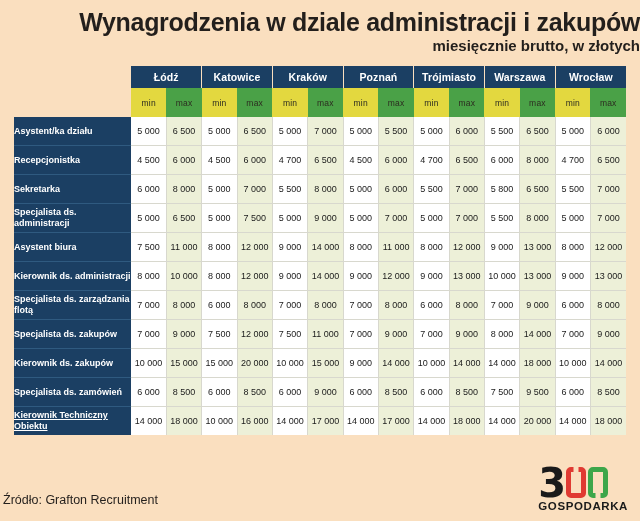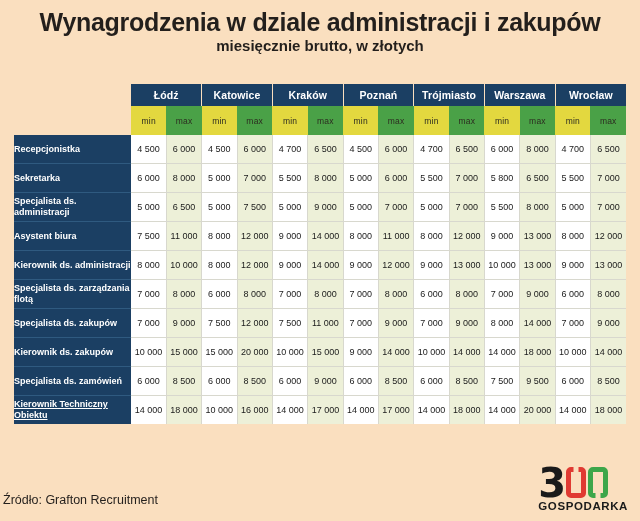--- a/index.html
+++ b/index.html
@@ -10,21 +10,21 @@
     width: 640px;
     height: 521px;
     background: #fadfbf;
     font-family: "Liberation Sans", sans-serif;
     overflow: hidden;
     position: relative;
   }
 
   
   .title-block {
-    text-align: center;
+    text-align: right;
     padding-top: 9px;
   }
   .main-title {
     font-size: 25px;
     font-weight: bold;
     color: #231f1c;
     letter-spacing: -0.3px;
     line-height: 1.05;
     white-space: nowrap;
   }
@@ -33,21 +33,21 @@
     font-weight: bold;
     color: #231f1c;
     margin-top: 3px;
     line-height: 1.1;
   }
 
   
   .table-wrap {
     position: absolute;
     left: 14px;
-    top: 84px;
+    top: 66px;
     width: 612px;
   }
   table.salary {
     border-collapse: collapse;
     table-layout: fixed;
     width: 612px;
   }
   table.salary td, table.salary th {
     padding: 0;
     margin: 0;
@@ -214,20 +214,37 @@
           <th class="mm-head min">min</th>
           <th class="mm-head max">max</th>
           <th class="mm-head min">min</th>
           <th class="mm-head max">max</th>
           <th class="mm-head min">min</th>
           <th class="mm-head max">max</th>
         </tr>
     </thead>
     <tbody>
         <tr class="data-row">
+          <td class="row-label">Asystent/ka działu</td>
+          <td class="cell min">5 000</td>
+          <td class="cell max">6 500</td>
+          <td class="cell min">5 000</td>
+          <td class="cell max">6 500</td>
+          <td class="cell min">5 000</td>
+          <td class="cell max">7 000</td>
+          <td class="cell min">5 000</td>
+          <td class="cell max">5 500</td>
+          <td class="cell min">5 000</td>
+          <td class="cell max">6 000</td>
+          <td class="cell min">5 500</td>
+          <td class="cell max">6 500</td>
+          <td class="cell min">5 000</td>
+          <td class="cell max last-col">6 000</td>
+        </tr>
+        <tr class="data-row">
           <td class="row-label">Recepcjonistka</td>
           <td class="cell min">4 500</td>
           <td class="cell max">6 000</td>
           <td class="cell min">4 500</td>
           <td class="cell max">6 000</td>
           <td class="cell min">4 700</td>
           <td class="cell max">6 500</td>
           <td class="cell min">4 500</td>
           <td class="cell max">6 000</td>
           <td class="cell min">4 700</td>

